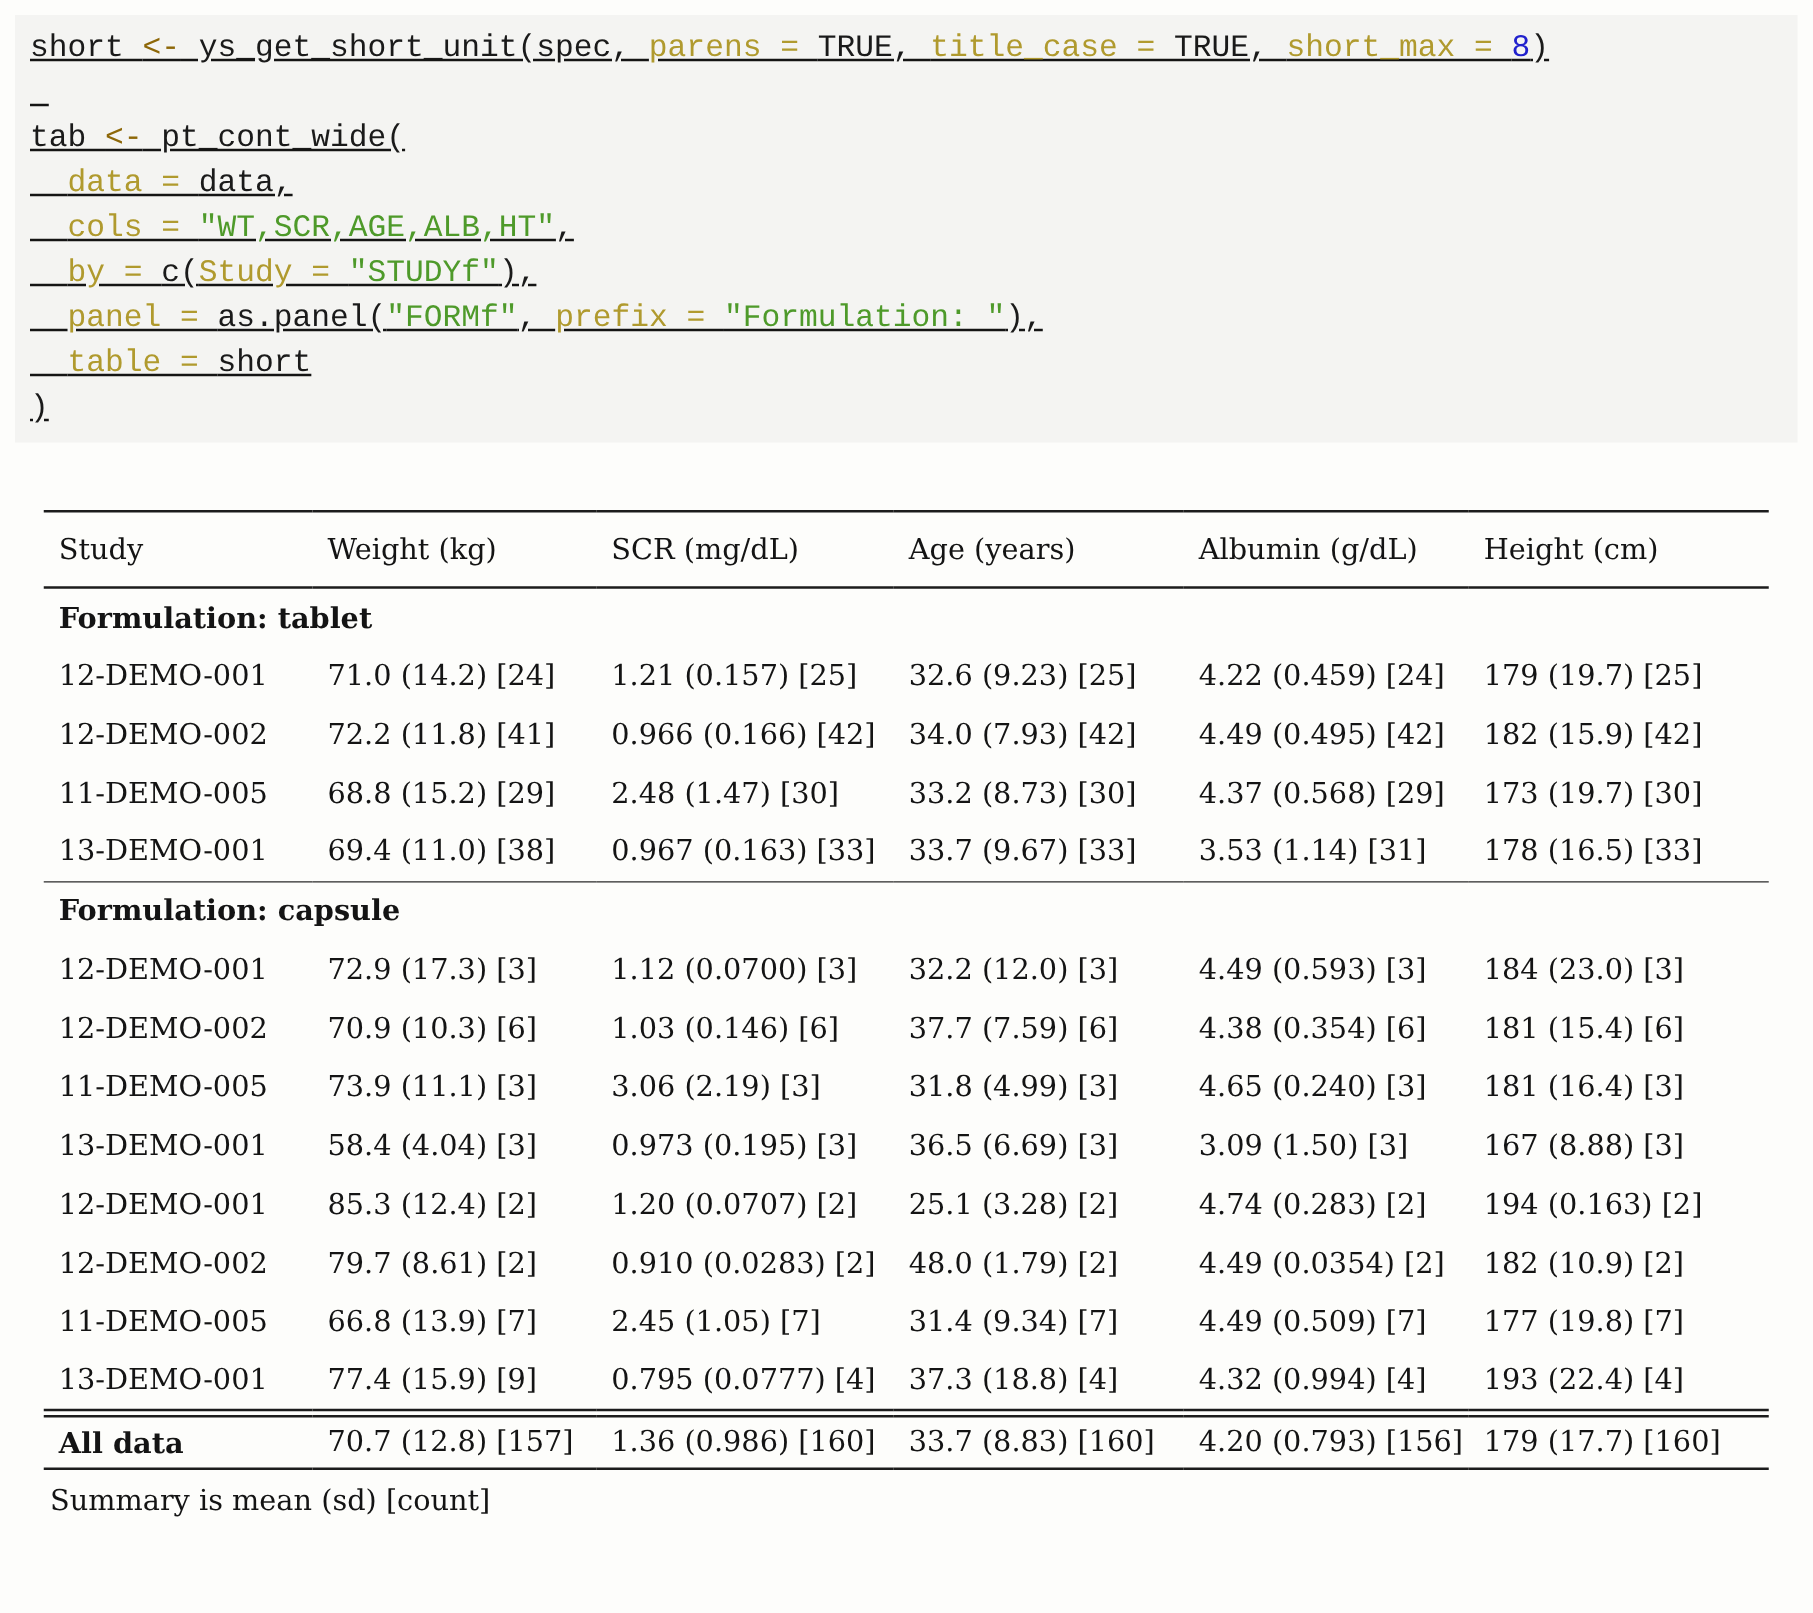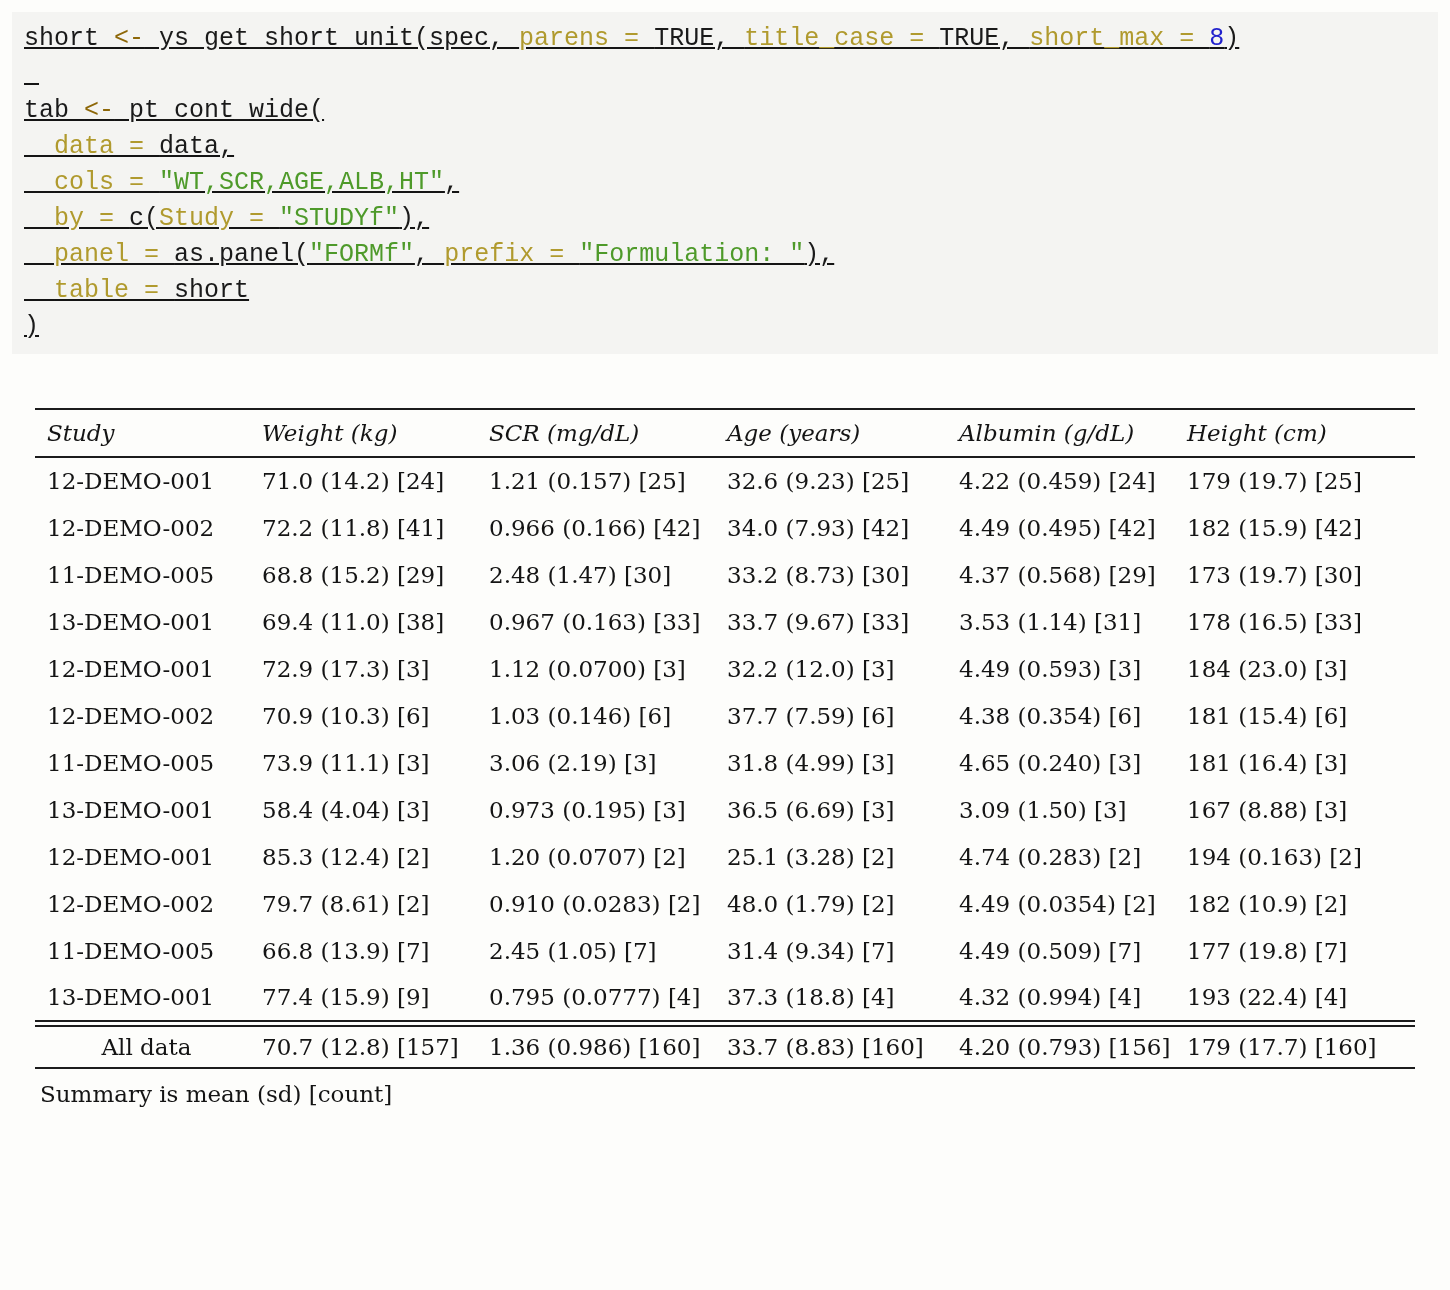--- a/index.html
+++ b/index.html
@@ -47,35 +47,35 @@
   table.summary-table col.c5 { width: 228px; }
   table.summary-table col.c6 { width: 240px; }
   th, td {
     text-align: left;
     padding: 0 4px 0 12px;
     vertical-align: middle;
     font-weight: normal;
     white-space: nowrap;
     overflow: hidden;
   }
-  thead tr { height: 48px; font-style: italic; }
+  thead tr { height: 61px; }
   thead th { border-bottom: 2px solid #1c1c1c; }
   tr.section-header-row { height: 47px; }
   tr.section-header-row td { font-weight: bold; }
   tr.section-header-row.ruled td { border-top: 1px solid #2a2a2a; }
   tr.data-row { height: 47px; }
   tr.rule-double td {
     height: 3px;
     padding: 0;
     border-top: 2px solid #1c1c1c;
     border-bottom: 2px solid #1c1c1c;
   }
   tr.summary-row { height: 42px; }
   tr.summary-row td { border-bottom: 2px solid #1c1c1c; }
-  tr.summary-row td.summary-label { font-weight: normal; text-align: center; }
+  tr.summary-row td.summary-label { font-weight: bold; }
 
   .footnote {
     margin: 12px 12px 0 40px;
     font-size: 23px;
   }
 </style>
 </head>
 <body>
 
 <div class="code-block" style="background: rgb(244, 244, 242);">
@@ -96,20 +96,23 @@
       <tr>
           <th>Study</th>
           <th>Weight (kg)</th>
           <th>SCR (mg/dL)</th>
           <th>Age (years)</th>
           <th>Albumin (g/dL)</th>
           <th>Height (cm)</th>
         </tr>
     </thead>
     <tbody>
+        <tr class="section-header-row">
+          <td colspan="6">Formulation: tablet</td>
+        </tr>
         <tr class="data-row">
           <td>12-DEMO-001</td>
           <td>71.0 (14.2) [24]</td>
           <td>1.21 (0.157) [25]</td>
           <td>32.6 (9.23) [25]</td>
           <td>4.22 (0.459) [24]</td>
           <td>179 (19.7) [25]</td>
         </tr>
         <tr class="data-row">
           <td>12-DEMO-002</td>
@@ -127,20 +130,23 @@
           <td>4.37 (0.568) [29]</td>
           <td>173 (19.7) [30]</td>
         </tr>
         <tr class="data-row">
           <td>13-DEMO-001</td>
           <td>69.4 (11.0) [38]</td>
           <td>0.967 (0.163) [33]</td>
           <td>33.7 (9.67) [33]</td>
           <td>3.53 (1.14) [31]</td>
           <td>178 (16.5) [33]</td>
+        </tr>
+        <tr class="section-header-row ruled">
+          <td colspan="6">Formulation: capsule</td>
         </tr>
         <tr class="data-row">
           <td>12-DEMO-001</td>
           <td>72.9 (17.3) [3]</td>
           <td>1.12 (0.0700) [3]</td>
           <td>32.2 (12.0) [3]</td>
           <td>4.49 (0.593) [3]</td>
           <td>184 (23.0) [3]</td>
         </tr>
         <tr class="data-row">

